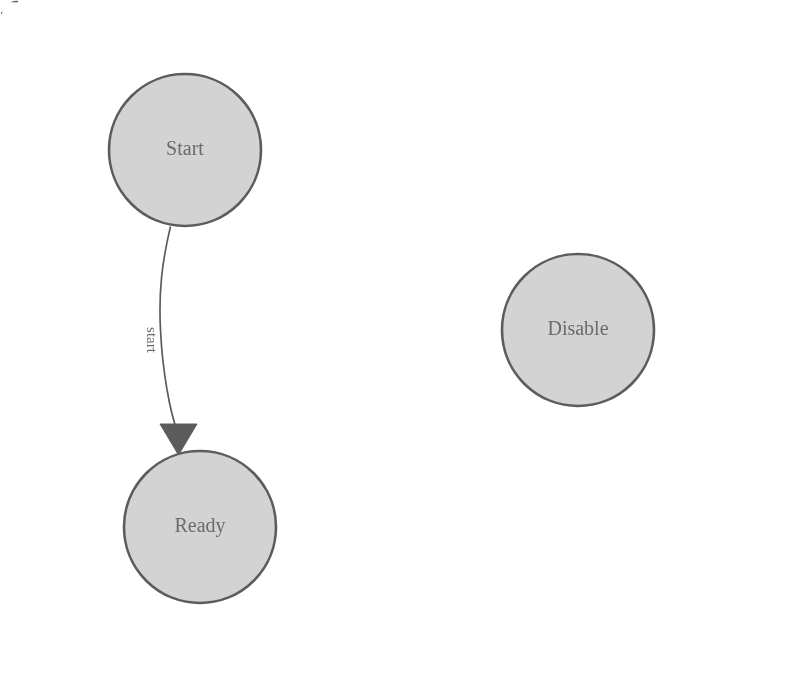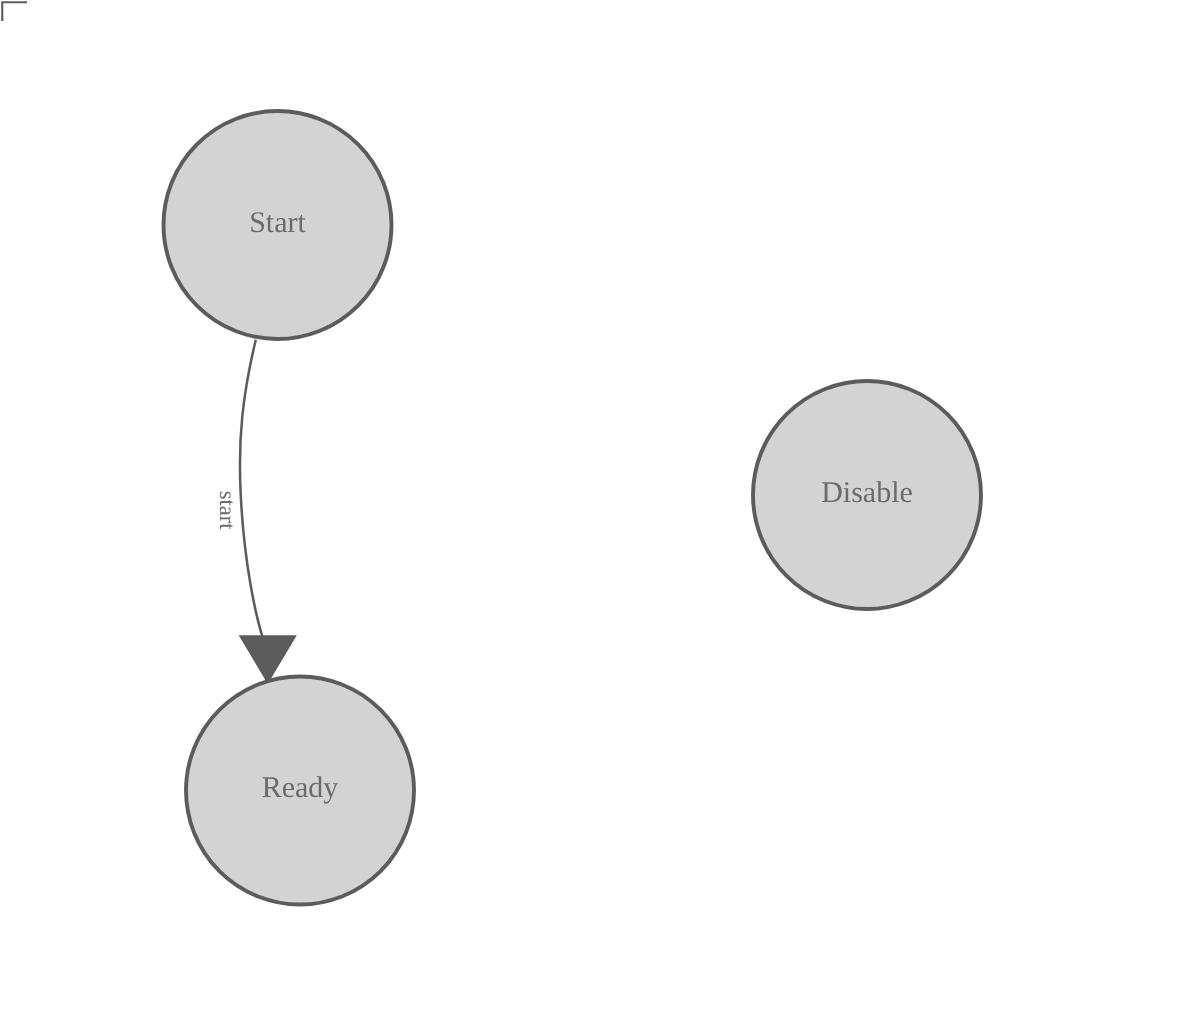--- a/index.html
+++ b/index.html
@@ -10,20 +10,21 @@
   }
   body {
     font-family: "Liberation Serif", serif;
   }
   #canvas {
     position: relative;
     width: 799px;
     height: 686px;
     background: #ffffff;
     overflow: hidden;
+    border-radius: 20px;
   }
   #diagram-svg {
     position: absolute;
     left: 0;
     top: 0;
     width: 799px;
     height: 686px;
   }
   .node-circle {
     fill: #d3d3d3;

